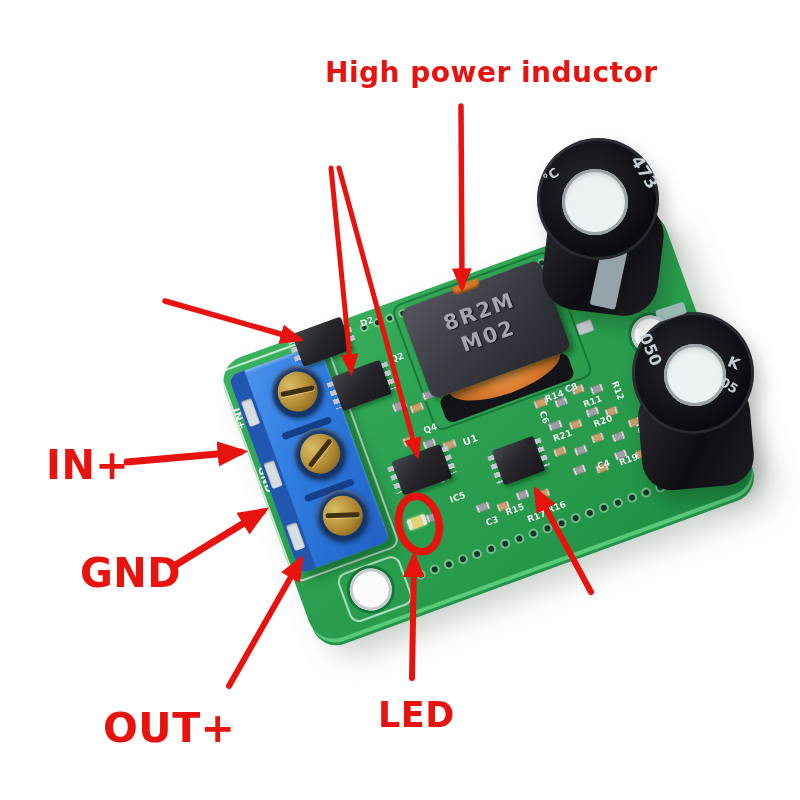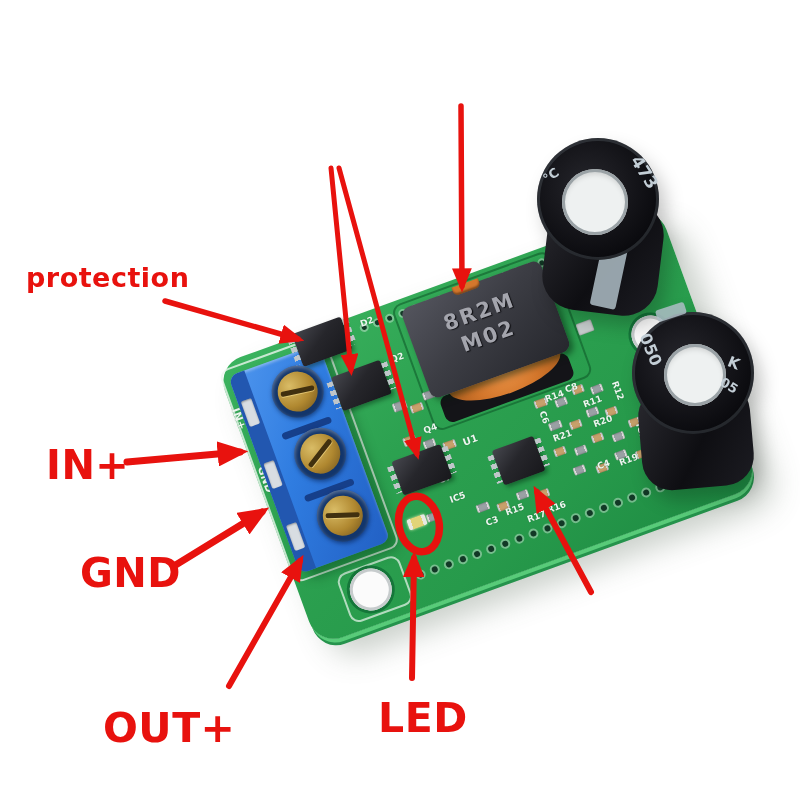--- a/index.html
+++ b/index.html
@@ -298,22 +298,22 @@
     <line class="arrow" x1="339" y1="168" x2="417" y2="454" stroke-width="5" marker-end="url(#ah)"></line>
     <line class="arrow" x1="165" y1="301" x2="298" y2="339" stroke-width="5.5" marker-end="url(#ah)"></line>
     <line class="arrow" x1="127" y1="462" x2="240" y2="452" stroke-width="7" marker-end="url(#ah)"></line>
     <line class="arrow" x1="174" y1="566" x2="262" y2="512" stroke-width="7" marker-end="url(#ah)"></line>
     <line class="arrow" x1="229" y1="686" x2="300" y2="561" stroke-width="6" marker-end="url(#ah)"></line>
     <line class="arrow" x1="412" y1="678" x2="414" y2="558" stroke-width="6" marker-end="url(#ah)"></line>
     <line class="arrow" x1="591" y1="592" x2="537" y2="492" stroke-width="6" marker-end="url(#ah)"></line>
     <ellipse class="arrow" cx="419" cy="524" rx="20" ry="28" stroke-width="7.5" transform="rotate(-12 419 524)"></ellipse>
   </svg>
 
+  <div class="label" style="left:325px;top:56px;font-size:28px">High power inductor</div>
   <div class="label" style="left:26px;top:262px;font-size:27px">
-    <div>protection</div>
   </div>
   <div class="label" style="left:46px;top:441px;font-size:40px">IN+</div>
   <div class="label" style="left:80px;top:549px;font-size:40px">GND</div>
   <div class="label" style="left:103px;top:704px;font-size:41px">OUT+</div>
-  <div class="label" style="left:378px;top:694px;font-size:41px">LED</div>
+  <div class="label" style="left:378px;top:694px;font-size:35px">LED</div>
   <div class="label" style="left:493px;top:598px;font-size:31px;line-height:1.05">
   </div>
 </div>
 
 </body></html>

